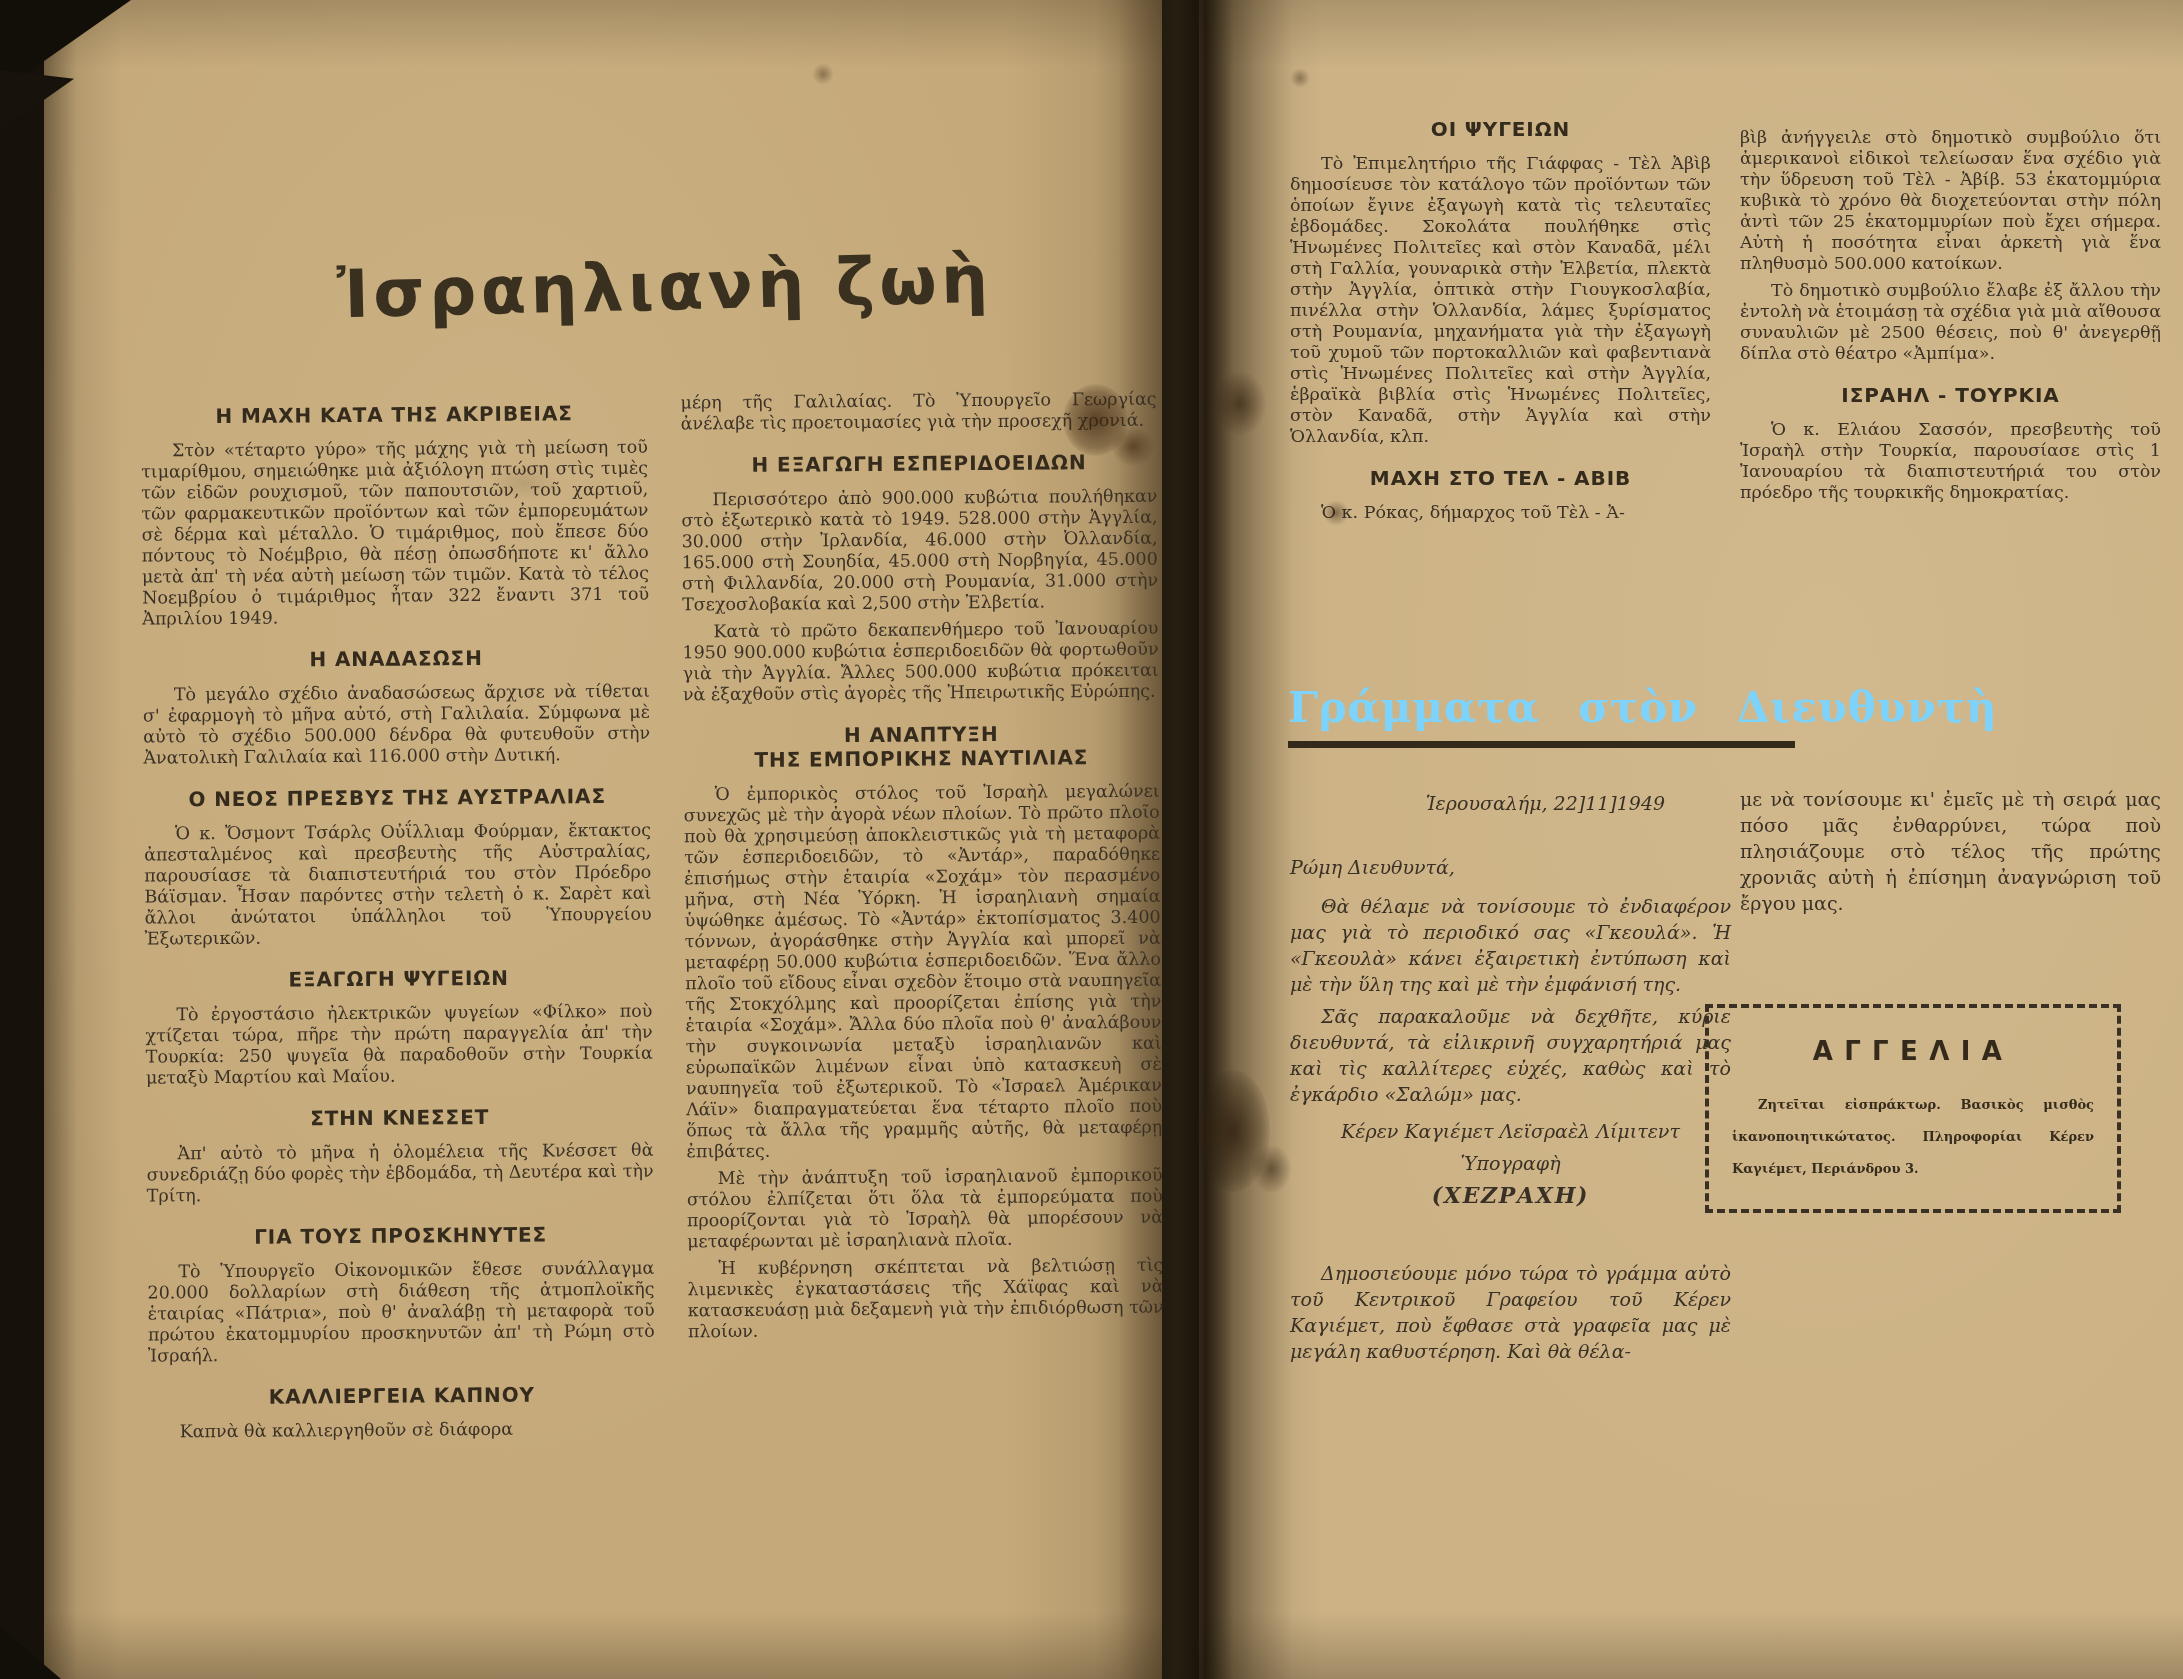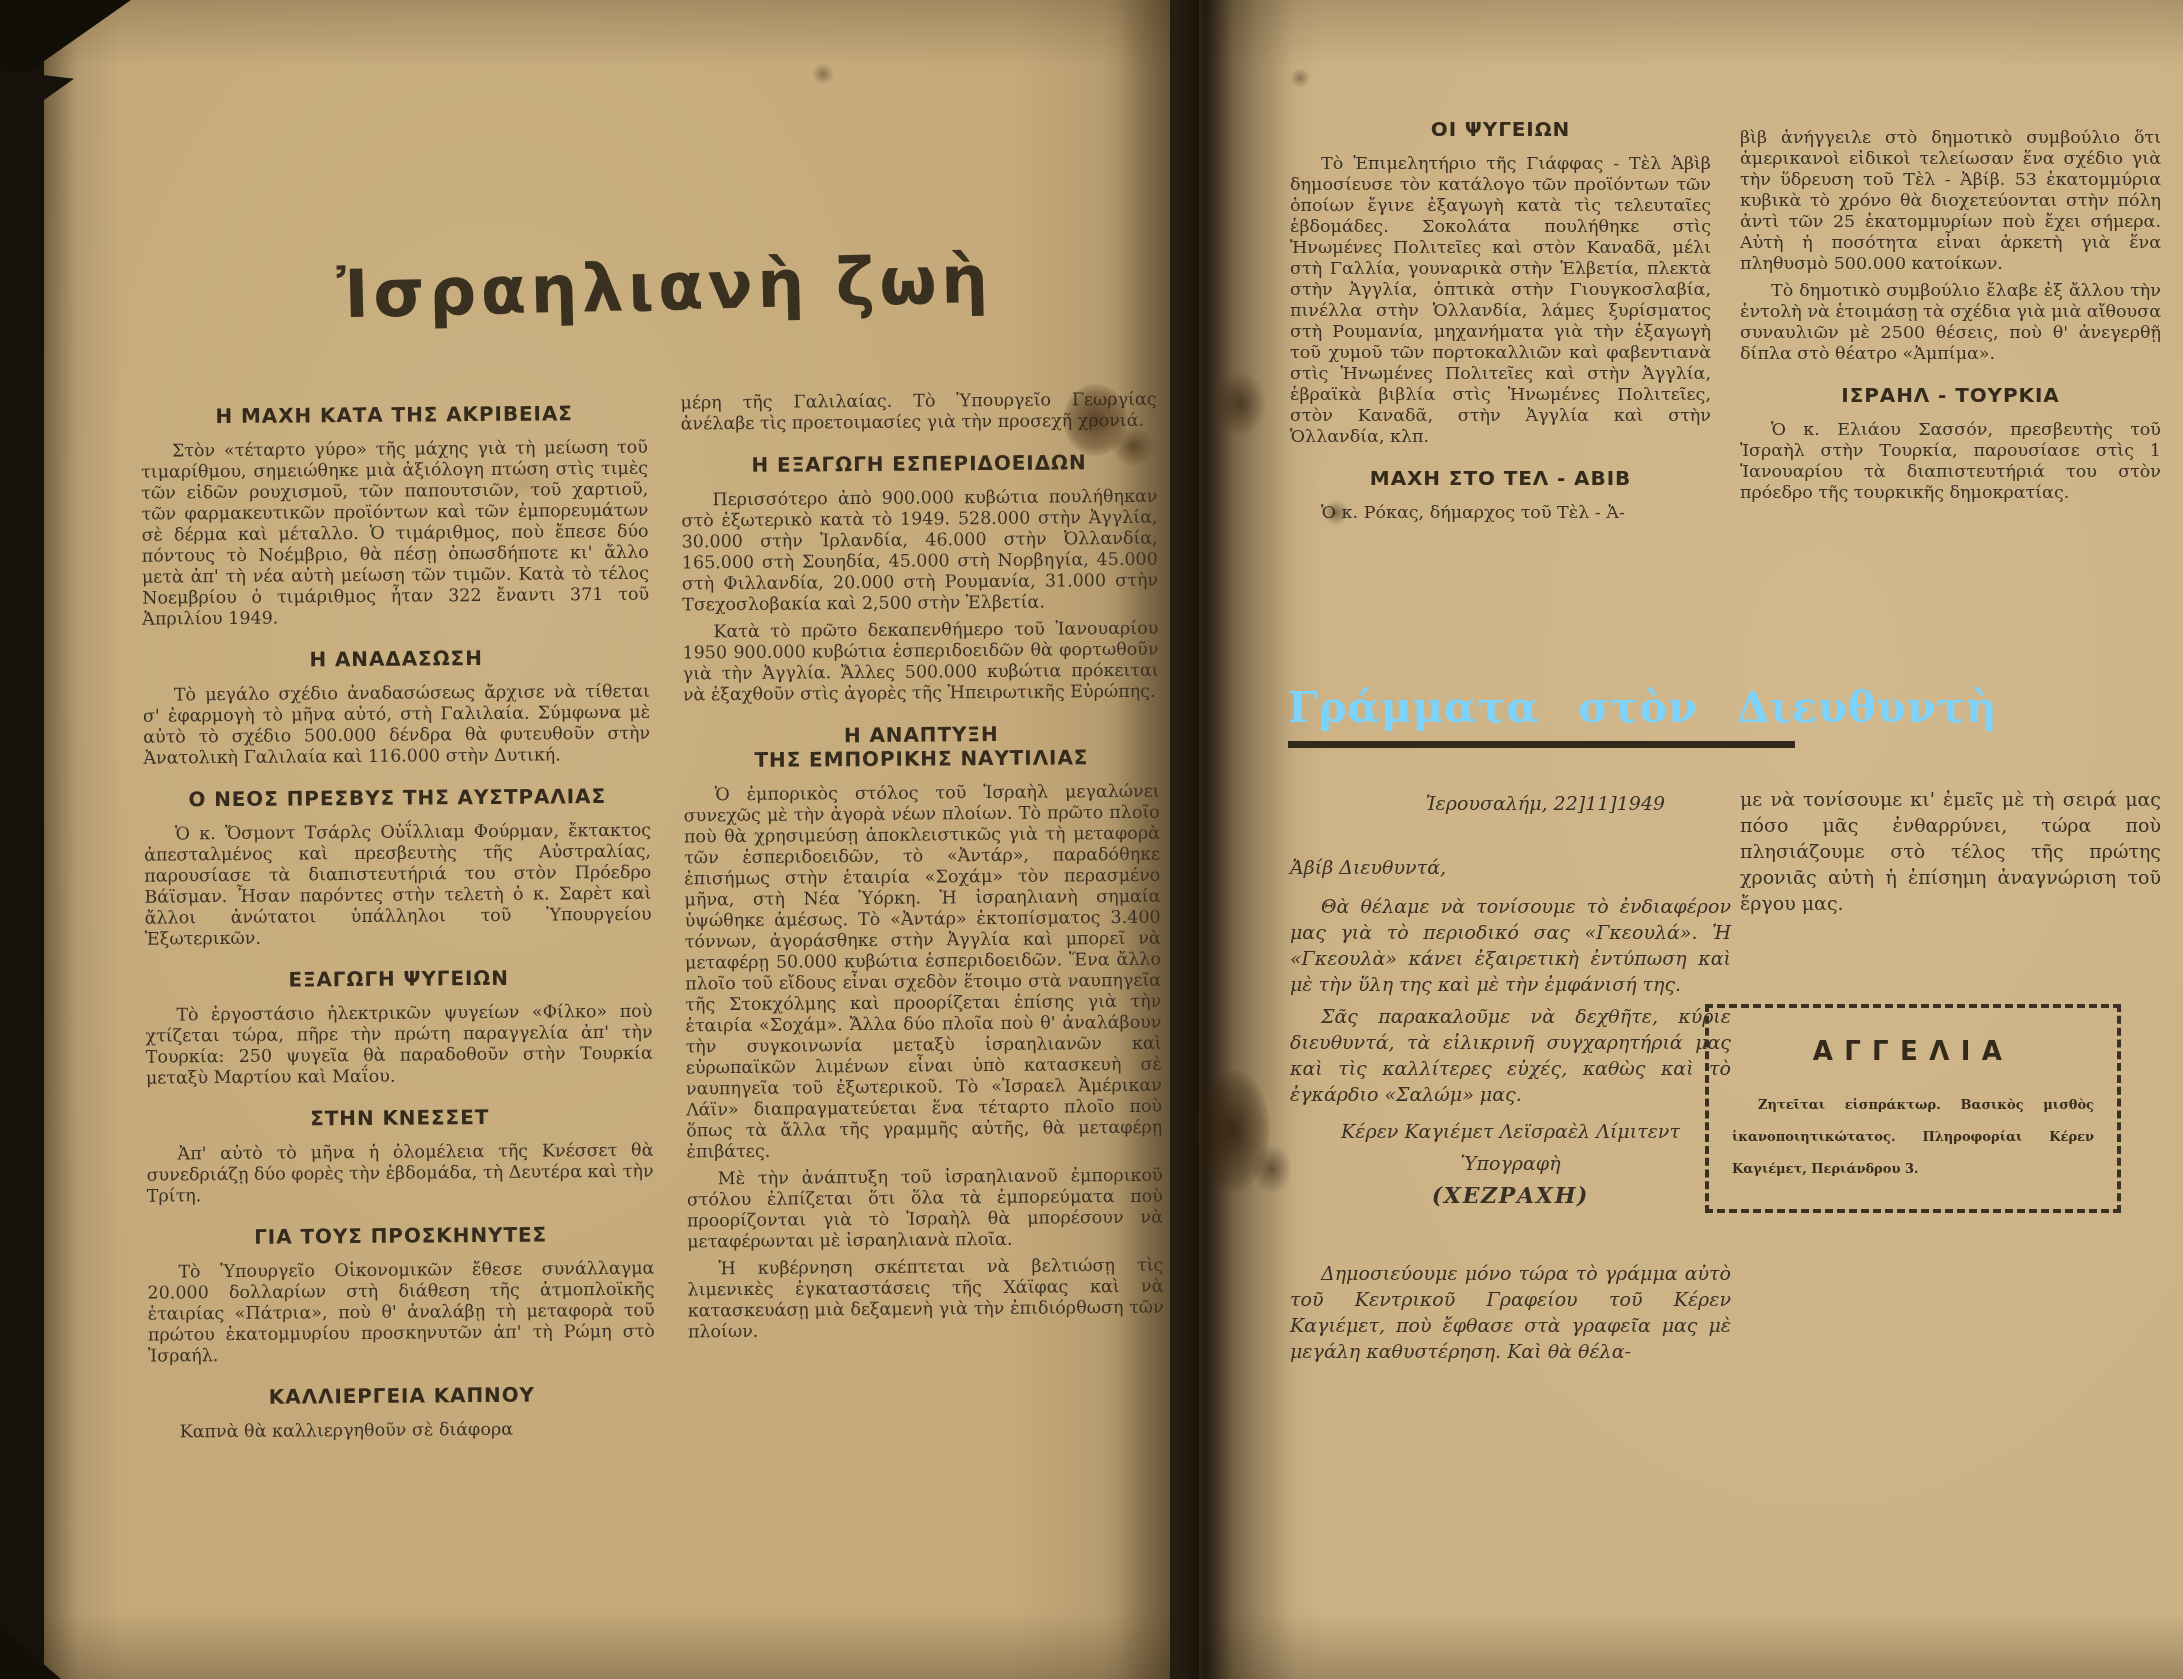--- a/index.html
+++ b/index.html
@@ -10,21 +10,20 @@
   }
   .page{position:absolute;top:0;height:1679px;}
   .page-left{
     left:44px;width:1118px;
     background:
       radial-gradient(ellipse at 40% 35%, rgba(255,245,210,0.10), rgba(0,0,0,0) 60%),
       linear-gradient(90deg, rgba(46,34,16,0.55) 0%, rgba(46,34,16,0.12) 3%, rgba(0,0,0,0) 7%),
       linear-gradient(270deg, rgba(56,40,18,0.45) 0%, rgba(56,40,18,0.10) 6%, rgba(0,0,0,0) 14%),
       linear-gradient(180deg, rgba(56,40,18,0.25) 0%, rgba(0,0,0,0) 4%, rgba(0,0,0,0) 96%, rgba(40,28,12,0.3) 100%),
       #c5a97a;
-    padding-left: 8px;
   }
   .page-right{
     left:1199px;width:1134px;
     background:
       radial-gradient(ellipse at 55% 40%, rgba(255,246,214,0.10), rgba(0,0,0,0) 65%),
       linear-gradient(90deg, rgba(52,38,18,0.5) 0%, rgba(52,38,18,0.12) 5%, rgba(0,0,0,0) 11%),
       linear-gradient(180deg, rgba(56,40,18,0.22) 0%, rgba(0,0,0,0) 4%, rgba(0,0,0,0) 96%, rgba(40,28,12,0.28) 100%),
       #ccb285;
   }
   .gutter{
@@ -150,21 +149,21 @@
   <p class="no-indent">βὶβ ἀνήγγειλε στὸ δημοτικὸ συμβούλιο ὅτι ἀμερικανοὶ εἰδικοὶ τελείωσαν ἕνα σχέδιο γιὰ τὴν ὕδρευση τοῦ Τὲλ - Ἀβίβ. 53 ἑκατομμύρια κυβικὰ τὸ χρόνο θὰ διοχετεύονται στὴν πόλη ἀντὶ τῶν 25 ἑκατομμυρίων ποὺ ἔχει σήμερα. Αὐτὴ ἡ ποσότητα εἶναι ἀρκετὴ γιὰ ἕνα πληθυσμὸ 500.000 κατοίκων.</p>
   <p>Τὸ δημοτικὸ συμβούλιο ἔλαβε ἐξ ἄλλου τὴν ἐντολὴ νὰ ἑτοιμάσῃ τὰ σχέδια γιὰ μιὰ αἴθουσα συναυλιῶν μὲ 2500 θέσεις, ποὺ θ' ἀνεγερθῇ δίπλα στὸ θέατρο «Ἀμπίμα».</p>
   <div class="heading">ΙΣΡΑΗΛ - ΤΟΥΡΚΙΑ</div>
   <p>Ὁ κ. Ελιάου Σασσόν, πρεσβευτὴς τοῦ Ἰσραὴλ στὴν Τουρκία, παρουσίασε στὶς 1 Ἰανουαρίου τὰ διαπιστευτήριά του στὸν πρόεδρο τῆς τουρκικῆς δημοκρατίας.</p>
 </div>
 
 <div class="letters-heading">Γράμματα στὸν Διευθυντὴ</div>
 
 <div class="col body-text letter" style="left:1290px;top:790px;width:441px;">
   <p class="dateline">Ἱερουσαλήμ, 22]11]1949</p>
-  <p class="salutation">Ἀβίβ Διευθυντά,</p>
+  <p class="salutation">Ρώμη Διευθυντά,</p>
   <p>Θὰ θέλαμε νὰ τονίσουμε τὸ ἐνδιαφέρον μας γιὰ τὸ περιοδικό σας «Γκεουλά». Ἡ «Γκεουλὰ» κάνει ἐξαιρετικὴ ἐντύπωση καὶ μὲ τὴν ὕλη της καὶ μὲ τὴν ἐμφάνισή της.</p>
   <p>Σᾶς παρακαλοῦμε νὰ δεχθῆτε, κύριε διευθυντά, τὰ εἰλικρινῆ συγχαρητήριά μας καὶ τὶς καλλίτερες εὐχές, καθὼς καὶ τὸ ἐγκάρδιο «Σαλώμ» μας.</p>
   <p class="sig-org">Κέρεν Καγιέμετ Λεϊσραὲλ Λίμιτεντ</p>
   <p class="sig-label">Ὑπογραφὴ</p>
   <p class="sig-name">(ΧΕΖΡΑΧΗ)</p>
   <div class="editor-note">
     <p class="lead">Δημοσιεύουμε μόνο τώρα τὸ γράμμα αὐτὸ τοῦ Κεντρικοῦ Γραφείου τοῦ Κέρεν Καγιέμετ, ποὺ ἔφθασε στὰ γραφεῖα μας μὲ μεγάλη καθυστέρηση. Καὶ θὰ θέλα-</p>
   </div>
 </div>
 

